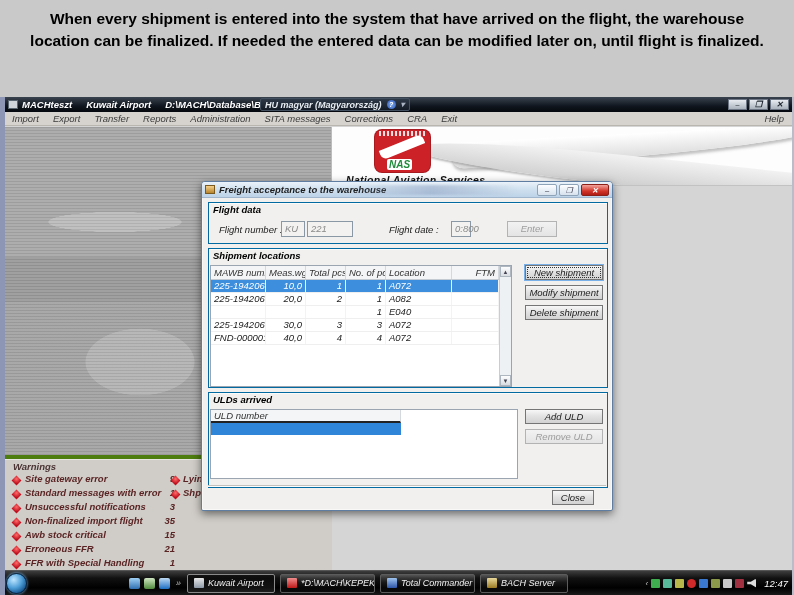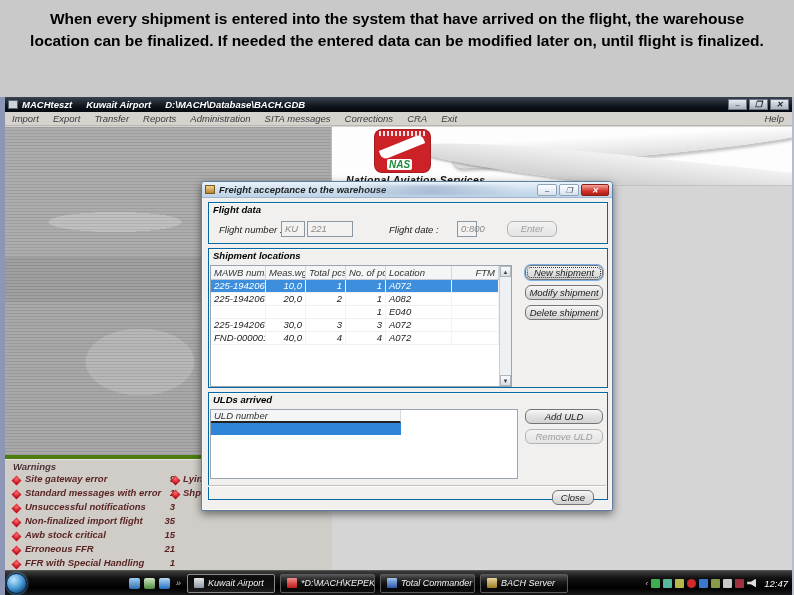--- a/index.html
+++ b/index.html
@@ -98,41 +98,41 @@
                    border-color:#8c2018; }
 
   .section { position:absolute; left:6px; width:400px; border:1px solid #0369a1; box-shadow:inset 1px 1px 0 #fbfbfa; }
   .sec-label { position:absolute; left:4px; top:1px; font-weight:bold; color:#000; }
 
   .sec-flight { top:20px; height:42px; }
   .fld-row { position:absolute; top:18px; left:0; right:0; height:18px; }
   .fld-lbl { position:absolute; top:3px; color:#222; }
   .inp { position:absolute; top:0; height:16px; background:#fff; border:1px solid #8a98a6; padding:1px 3px; color:#444; }
   .inp.dis { background:#f3f2f0; color:#8a8a8a; }
-  .btn { background:linear-gradient(#f7f7f7,#e3e3e3 45%,#d2d2d2); border:1px solid #757575; border-radius:6px;
+  .btn { background:linear-gradient(#f7f7f7,#e3e3e3 45%,#d2d2d2); border:1px solid #757575; border-radius:0;
          text-align:center; color:#222; }
   .btn.dis { color:#9d9d9d; border-color:#b3b3b3; background:linear-gradient(#f2f2f2,#e4e4e4); }
 
   .sec-ship { top:66px; height:140px; }
   .ship-table { position:absolute; left:1px; top:16px; width:302px; height:122px; background:#fff; border:1px solid #9aa5b1; }
   .tbl-head { display:flex; height:14px; background:#f4f5f7; border-bottom:1px solid #c4cad1; }
   .tbl-head .hc { border-right:1px solid #d4d9de; padding:1px 3px; color:#333; overflow:hidden; white-space:nowrap; }
   .tbl-row { display:flex; height:13px; border-bottom:1px solid #efefef; color:#222; }
   .tbl-row .c { padding:0 3px; overflow:hidden; white-space:nowrap; border-right:1px solid #f3f3f3; }
   .tbl-row.sel { background:#3d8fdd; color:#fff; }
   .c0{width:55px;} .c1{width:40px; text-align:right;} .c2{width:40px; text-align:right;}
   .c3{width:40px; text-align:right;} .c4{width:66px;} .c5{width:47px;text-align:right;}
   .vscroll { position:absolute; right:0; top:0; bottom:0; width:12px; background:#eef1f4; border-left:1px solid #c8cdd3; }
   .varrow { position:absolute; left:0; width:11px; height:11px; background:linear-gradient(#fdfdfd,#d8dde2);
             border:1px solid #aeb6bf; font-size:6px; text-align:center; line-height:10px; color:#445; }
 
   .side-btn { position:absolute; left:316px; width:78px; height:15px; font-size:9.5px; line-height:13px; }
   .side-btn.focus { box-shadow:0 0 0 1px #7ab0e8; outline:1px dotted #333; outline-offset:-3px; }
 
-  .sec-uld { top:210px; height:108px; }
+  .sec-uld { top:210px; height:96px; }
   .uld-box { position:absolute; left:1px; top:16px; width:308px; height:70px; background:#fff; border:1px solid #9aa5b1; }
   .uld-head { width:190px; height:13px; border-bottom:2px solid #222; border-right:1px solid #d4d9de;
               background:#f4f5f7; padding:0 3px; color:#333; }
   .uld-sel { width:190px; height:12px; background:#2f86d8; }
 
   .dlg-footer-line { position:absolute; left:6px; right:6px; top:303px; border-top:1px solid #c2c1be;
                      box-shadow:0 1px 0 #fdfdfc; }
   .close-btn { position:absolute; right:18px; top:308px; width:42px; height:15px; line-height:13px; font-size:9.5px; }
 
   
@@ -163,20 +163,25 @@
 
   <div class="caption">When every shipment is entered into the system that have arrived on the flight, the warehouse location can be finalized. If needed the entered data can be modified later on, until flight is finalized.</div>
 
   <div class="shot">
 
     <div class="titlebar">
       <span class="app-icon"></span>
       <span class="tseg">MACHteszt</span>
       <span class="tseg">Kuwait Airport</span>
       <span class="tseg">D:\MACH\Database\BACH.GDB</span>
+      <div class="langbar">
+        <span>HU magyar (Magyarország)</span>
+        <span class="help-badge">?</span>
+        <span class="opts">▾</span>
+      </div>
       <div class="winbtns">
         <span class="winbtn">–</span>
         <span class="winbtn">❐</span>
         <span class="winbtn">✕</span>
       </div>
     </div>
 
     <div class="menubar">
       <span class="menu-item">Import</span>
       <span class="menu-item">Export</span>
@@ -263,21 +268,21 @@
         </span>
       </div>
 
       <div class="section sec-flight">
         <div class="sec-label">Flight data</div>
         <div class="fld-row">
           <span class="fld-lbl" style="left:10px">Flight number :</span>
           <span class="inp dis" style="left:72px; width:24px">KU</span>
           <span class="inp dis" style="left:98px; width:46px">221</span>
           <span class="fld-lbl" style="left:180px">Flight date :</span>
-          <span class="inp dis" style="left:248px; width:20px">0:800</span>
+          <span class="inp dis" style="left:242px; width:20px">0:800</span>
           <span class="btn dis" style="position:absolute; left:298px; top:0; width:50px; height:16px; line-height:14px">Enter</span>
         </div>
       </div>
 
       <div class="section sec-ship">
         <div class="sec-label">Shipment locations</div>
 
         <div class="ship-table">
           <div class="tbl-head">
             <span class="hc c0">MAWB number</span>

